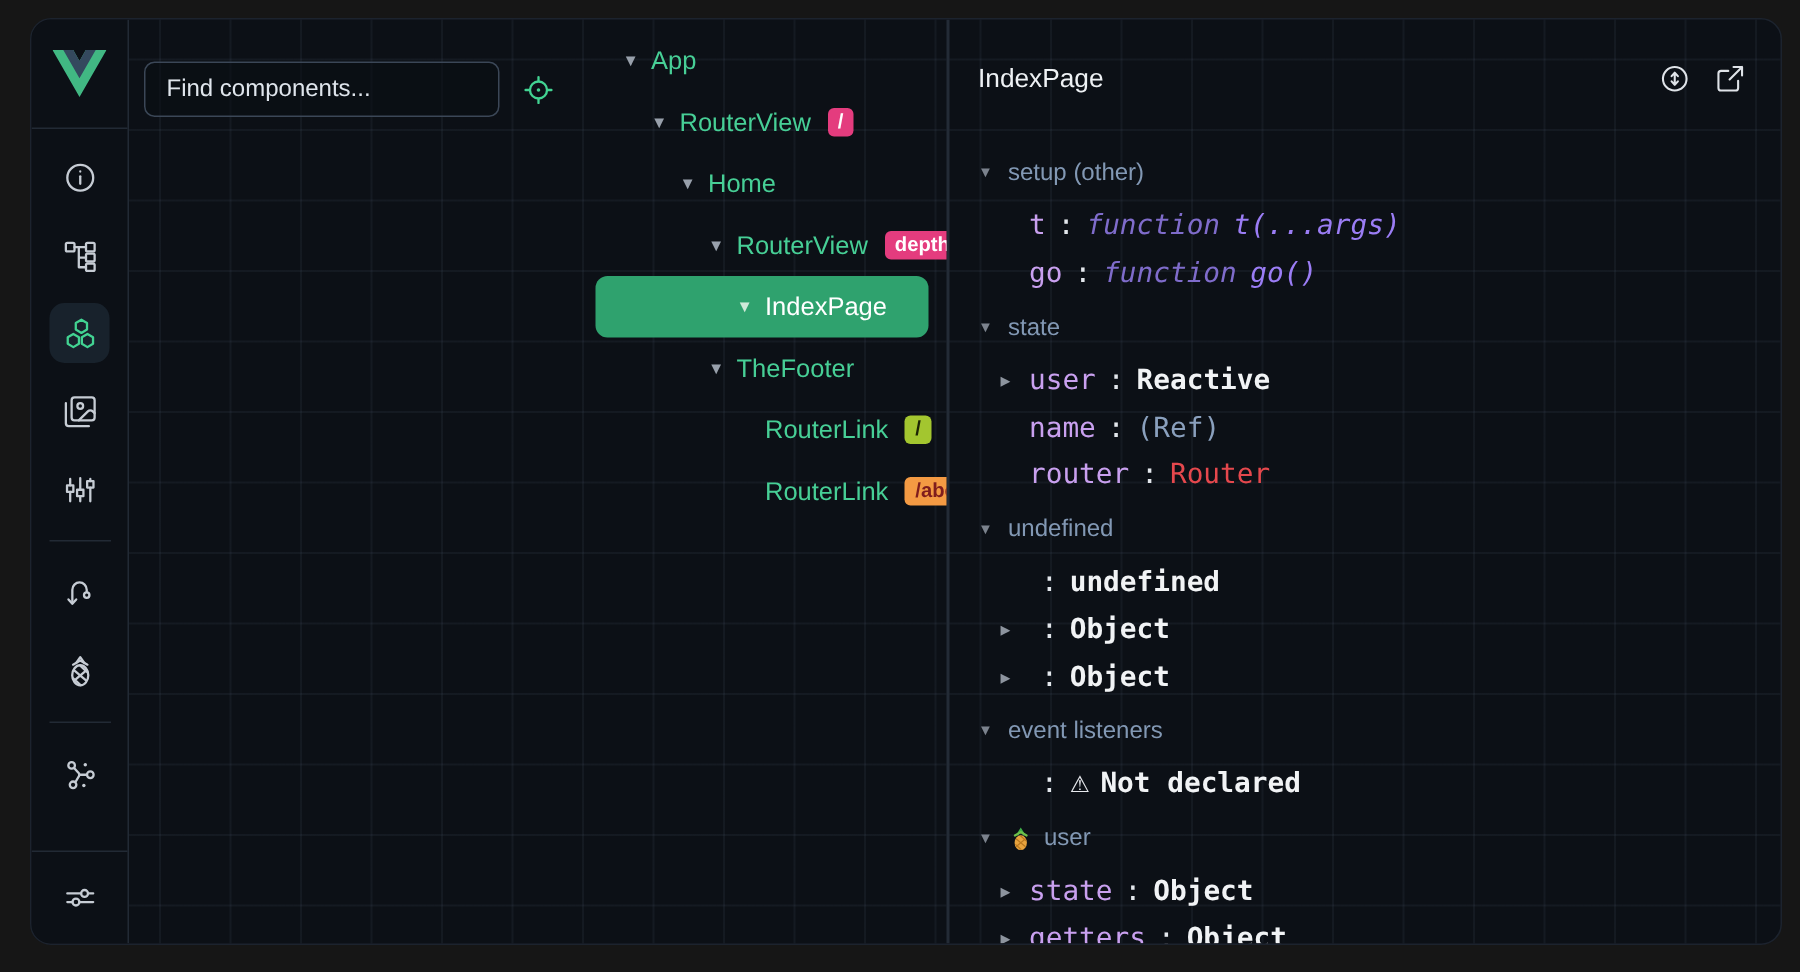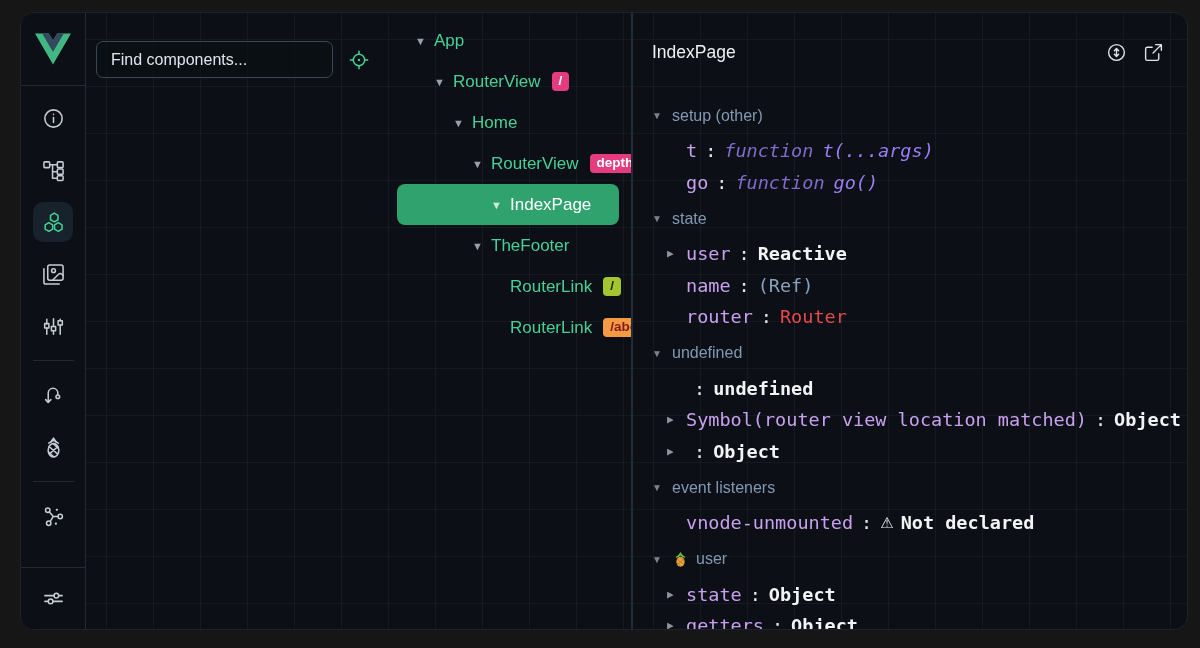--- a/index.html
+++ b/index.html
@@ -313,39 +313,37 @@
           <span class="scaret">▼</span>
           <span>undefined</span>
         </div>
         <div class="srow">
           <span class="rcaret"></span>
           <span class="colon">:</span>
           <span class="val white">undefined</span>
         </div>
         <div class="srow">
           <span class="rcaret">▶</span>
-          <span class="key">Symbol(router view location matched)</span>
           <span class="colon">:</span>
           <span class="val white">Object</span>
         </div>
         <div class="srow">
           <span class="rcaret">▶</span>
           <span class="colon">:</span>
           <span class="val white">Object</span>
         </div>
       </div>
 
       <div class="section">
         <div class="shead">
           <span class="scaret">▼</span>
           <span>event listeners</span>
         </div>
         <div class="srow">
           <span class="rcaret"></span>
-          <span class="key">vnode-unmounted</span>
           <span class="colon">:</span>
           <span class="warn-icon">⚠</span>
           <span class="val white">Not declared</span>
         </div>
       </div>
 
       <div class="section">
         <div class="shead">
           <span class="scaret">▼</span>
           <svg class="pinia-mini" viewBox="0 0 24 24">

